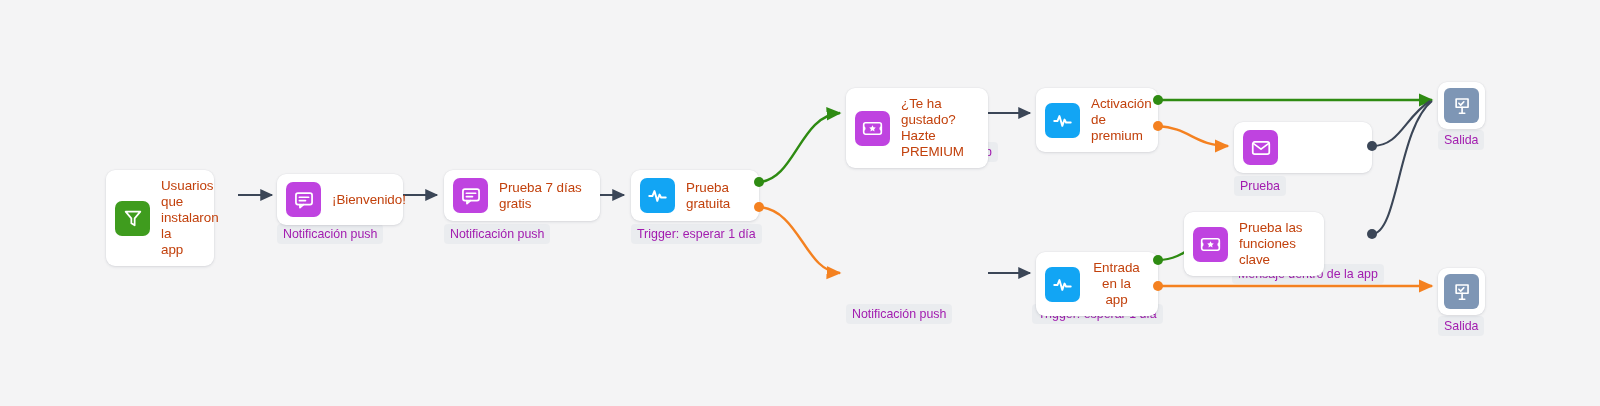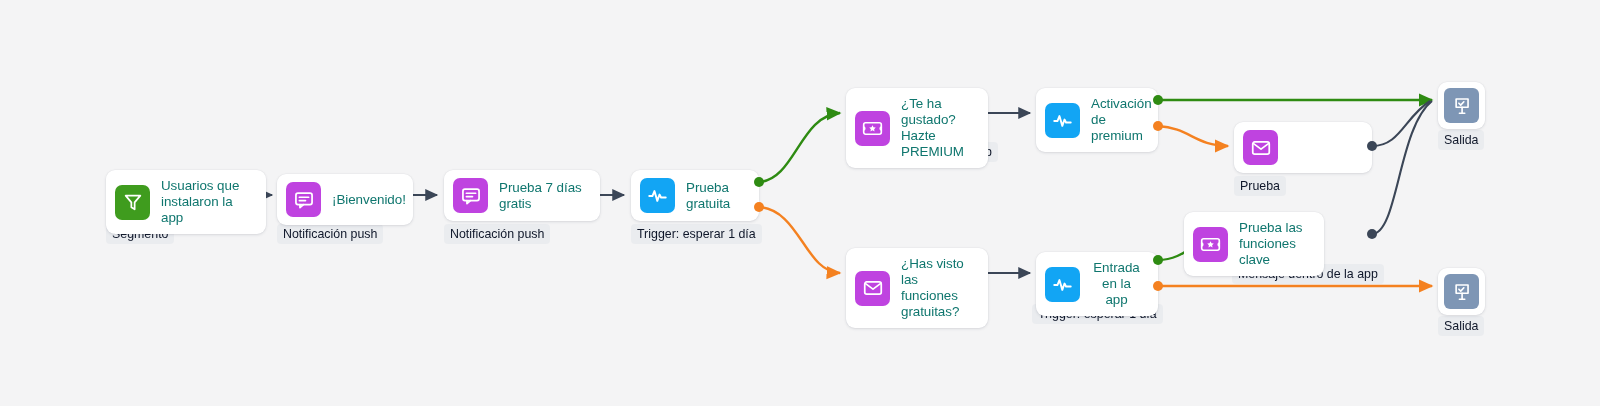--- a/index.html
+++ b/index.html
@@ -46,21 +46,21 @@
     border-radius: 7px;
     flex: 0 0 35px;
     display: flex;
     align-items: center;
     justify-content: center;
   }
   .node .glyph svg { display: block; }
   .node .title {
     font-size: 13.4px;
     line-height: 16px;
-    color: #0f766e;
+    color: #c2410c;
     white-space: pre-line;
     letter-spacing: -0.05px;
   }
 
   
   .g-green  { background: #3f9c1e; }
   .g-purple { background: #bf43e0; }
   .g-blue   { background: #12a5f4; }
 
   
@@ -81,21 +81,21 @@
     align-items: center;
     justify-content: center;
     background: #7e96b5;
   }
 
   
   .caption {
     position: absolute;
     font-size: 12.4px;
     line-height: 16px;
-    color: #0f172a;
+    color: #a21caf;
     background: #eaecef;
     border-radius: 4px;
     padding: 2px 6px;
     white-space: nowrap;
     z-index: 2;
   }
 
   
   .dot {
     position: absolute;
@@ -142,33 +142,33 @@
 
     <path d="M1158,260 C1188,260 1196,235 1226,234" stroke="#2e8b12" stroke-width="2.4" fill="none" marker-end="url(#ah-green)"></path>
 
     <path d="M1158,286 L1432,286" stroke="#f48120" stroke-width="2.4" fill="none" marker-end="url(#ah-orange)"></path>
 
     <path d="M1372,146 C1400,146 1404,118 1430,101" stroke="#3b4657" stroke-width="2.1" fill="none"></path>
 
     <path d="M1372,234 C1398,234 1398,128 1432,101" stroke="#3b4657" stroke-width="2.1" fill="none"></path>
   </svg>
 
-  <div class="node" style="left:106px; top:170px; width:160px;">
+  <div class="node" style="left:106px; top:170px; width:108px;">
     <span class="glyph g-green">
       <svg width="22" height="22" viewBox="0 0 24 24" fill="none" stroke="#ffffff" stroke-width="1.9" stroke-linejoin="round" stroke-linecap="round">
         <path d="M4 5h16l-6.2 7.4V20l-3.6-2.2v-5.4z"></path>
       </svg>
     </span>
     <span class="title">Usuarios que
 instalaron la
 app</span>
   </div>
   <div class="caption" style="left:106px; top:224px;">Segmento</div>
 
-  <div class="node" style="left:277px; top:174px; width:136px;">
+  <div class="node" style="left:277px; top:174px; width:126px;">
     <span class="glyph g-purple">
       <svg width="22" height="22" viewBox="0 0 24 24" fill="none" stroke="#ffffff" stroke-width="1.9" stroke-linejoin="round" stroke-linecap="round">
         <rect x="3.2" y="4.6" width="17.6" height="12.4" rx="2.2"></rect>
         <path d="M7 9h10M7 12.6h6.6"></path>
         <path d="M7.6 17v3.2L11.4 17"></path>
       </svg>
     </span>
     <span class="title">¡Bienvenido!</span>
   </div>
   <div class="caption" style="left:277px; top:224px;">Notificación push</div>
@@ -228,31 +228,20 @@
     <span class="glyph g-purple">
       <svg width="22" height="22" viewBox="0 0 24 24" fill="none" stroke="#ffffff" stroke-width="1.9" stroke-linejoin="round" stroke-linecap="round">
         <rect x="3" y="5.4" width="18" height="13.2" rx="2.1"></rect>
         <path d="M3.9 7.2L12 13.2l8.1-6"></path>
       </svg>
     </span>
   </div>
   <div class="caption" style="left:1234px; top:176px;">Prueba</div>
   <span class="dot dot-dark" style="left:1367px; top:141px;"></span>
 
-  <div class="node" style="left:846px; top:248px; width:142px;">
-    <span class="glyph g-purple">
-      <svg width="22" height="22" viewBox="0 0 24 24" fill="none" stroke="#ffffff" stroke-width="1.9" stroke-linejoin="round" stroke-linecap="round">
-        <rect x="3" y="5.4" width="18" height="13.2" rx="2.1"></rect>
-        <path d="M3.9 7.2L12 13.2l8.1-6"></path>
-      </svg>
-    </span>
-    <span class="title">¿Has visto las
-funciones
-gratuitas?</span>
-  </div>
   <div class="caption" style="left:846px; top:304px;">Notificación push</div>
 
   <div class="node" style="left:1036px; top:252px; width:122px;text-align:center;">
     <span class="glyph g-blue">
       <svg width="23" height="23" viewBox="0 0 24 24" fill="none" stroke="#ffffff" stroke-width="2" stroke-linejoin="round" stroke-linecap="round">
         <path d="M3.4 12.6h3.3l2.1-5.2 3 10.2 2.3-6.6 1.6 3.1h4.9"></path>
       </svg>
     </span>
     <span class="title">Entrada en la
 app</span>

